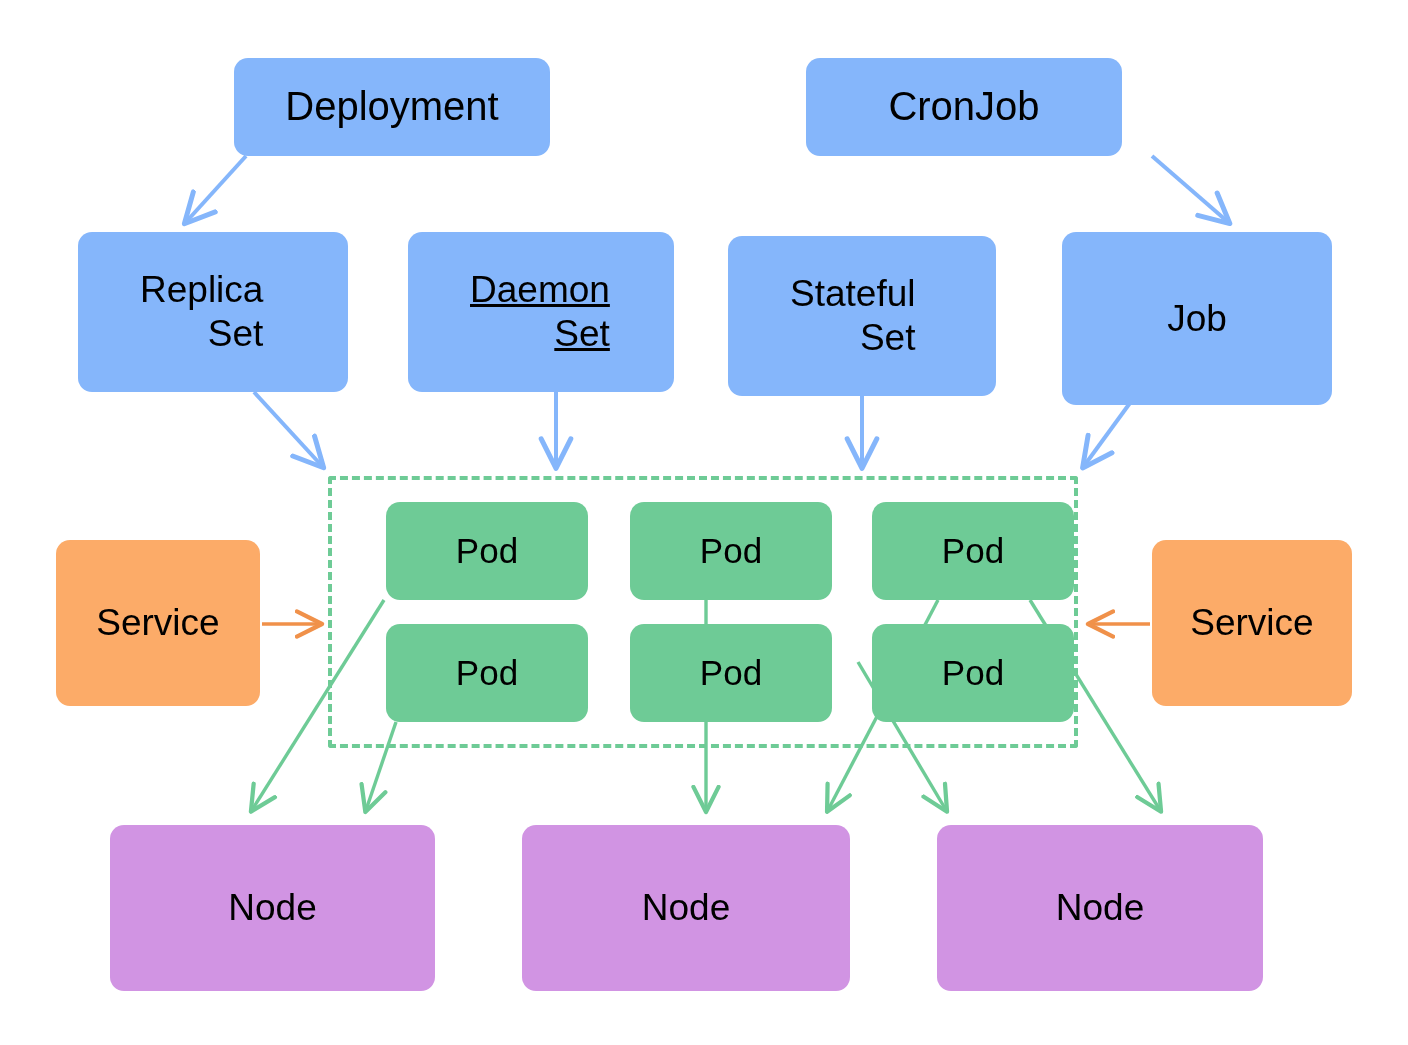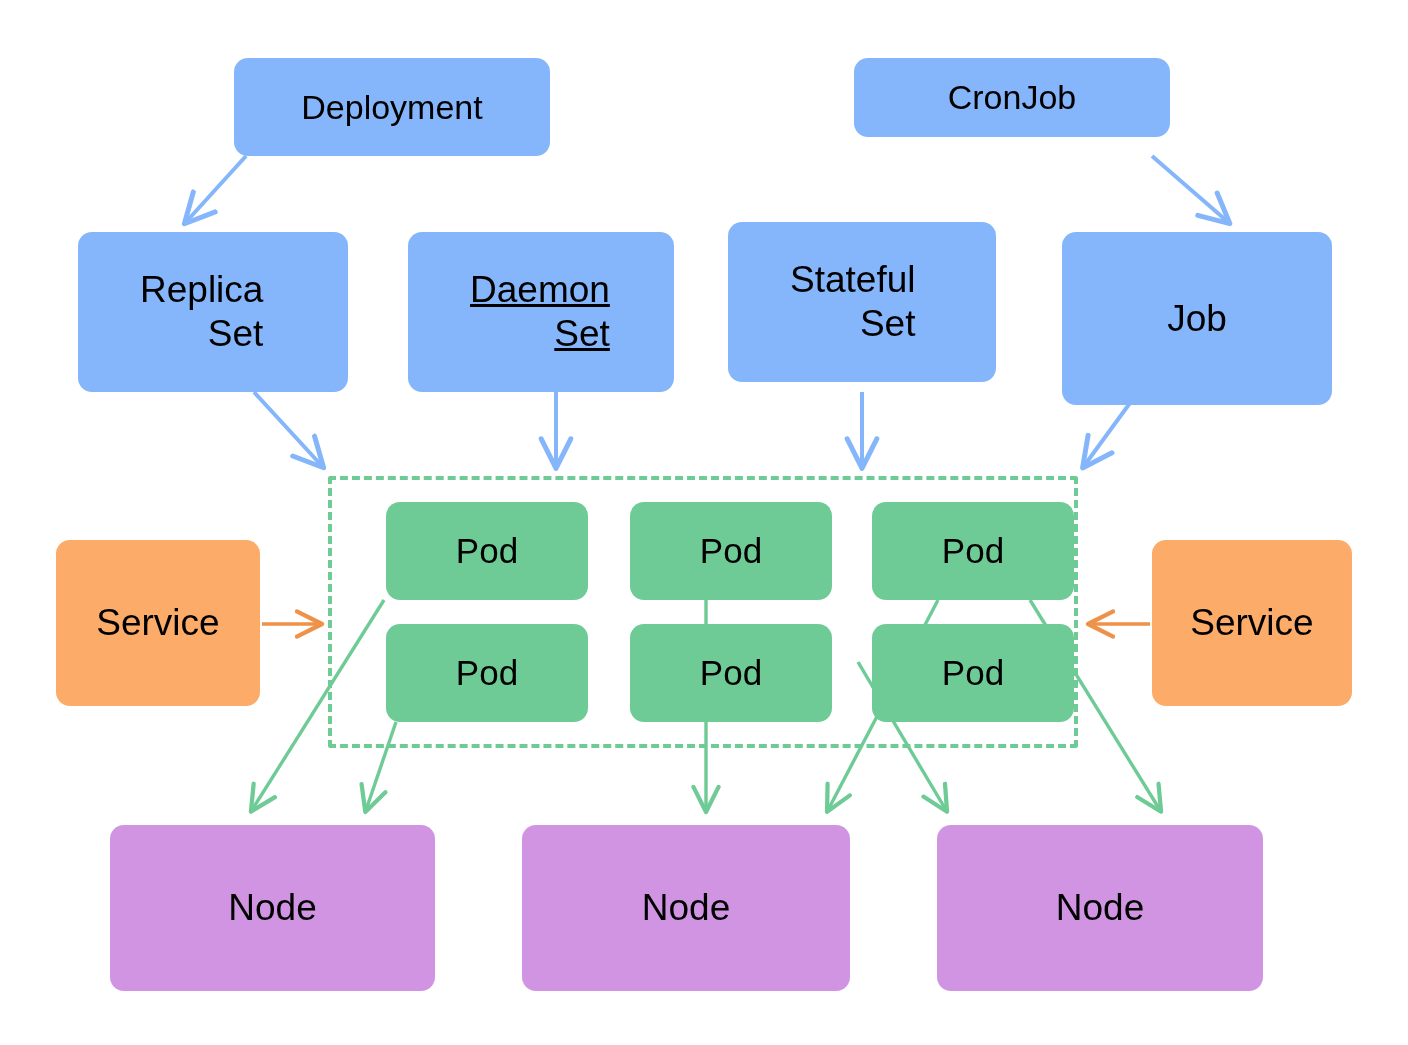--- a/index.html
+++ b/index.html
@@ -39,21 +39,21 @@
     z-index: 2;
   }
   .n-blue   { background: #85b6fb; }
   .n-green  { background: #6ecb96; margin-left: 26px; }
   .n-orange { background: #fcab68; }
   .n-purple { background: #d194e3; }
 
   .align-center { justify-content: center; text-align: center; }
   .align-left   { justify-content: flex-start; text-align: right; padding-left: 62px; }
 
-  .fs-lg { font-size: 34px; }
+  .fs-lg { font-size: 40px; }
   .fs-md { font-size: 37px; }
   .fs-sm { font-size: 35px; }
 
   .pod-group {
     position: absolute;
     box-sizing: border-box;
     border: 4px dashed #6ecb96;
     border-radius: 3px;
     background: transparent;
     z-index: 1;
@@ -119,27 +119,27 @@
       <line x1="858" y1="662" x2="946" y2="810" stroke="#6ecb96" stroke-width="3.4" marker-end="url(#ah-green)"></line>
     </g>
     <g>
       <line x1="1030" y1="600" x2="1160" y2="810" stroke="#6ecb96" stroke-width="3.4" marker-end="url(#ah-green)"></line>
     </g>
   </svg>
 
   <div class="pod-group" style="left: 328px; top: 476px; width: 750px; height: 272px; border-color: rgb(110, 203, 150);"></div>
 
   <div class="node-box n-blue align-center fs-lg" style="left: 234px; top: 58px; width: 316px; height: 98px; background: rgb(133, 182, 251);">Deployment</div>
-  <div class="node-box n-blue align-center fs-lg" style="left: 854px; top: 58px; width: 316px; height: 79px; background: rgb(133, 182, 251);">CronJob</div>
+  <div class="node-box n-blue align-center fs-lg" style="left: 806px; top: 58px; width: 316px; height: 98px; background: rgb(133, 182, 251);">CronJob</div>
 
   <div class="node-box n-blue align-left fs-md" style="left: 78px; top: 232px; width: 270px; height: 160px; background: rgb(133, 182, 251);">Replica
 Set</div>
   <div class="node-box n-blue align-left fs-md" style="left: 408px; top: 232px; width: 266px; height: 160px; background: rgb(133, 182, 251); text-decoration: underline;">Daemon
 Set</div>
-  <div class="node-box n-blue align-left fs-md" style="left: 728px; top: 222px; width: 268px; height: 160px; background: rgb(133, 182, 251);">Stateful
+  <div class="node-box n-blue align-left fs-md" style="left: 728px; top: 236px; width: 268px; height: 160px; background: rgb(133, 182, 251);">Stateful
 Set</div>
   <div class="node-box n-blue align-center fs-md" style="left: 1062px; top: 232px; width: 270px; height: 173px; background: rgb(133, 182, 251);">Job</div>
 
   <div class="node-box n-green align-center fs-sm" style="left: 360px; top: 502px; width: 202px; height: 98px; background: rgb(110, 203, 150);">Pod</div>
   <div class="node-box n-green align-center fs-sm" style="left: 604px; top: 502px; width: 202px; height: 98px; background: rgb(110, 203, 150);">Pod</div>
   <div class="node-box n-green align-center fs-sm" style="left: 846px; top: 502px; width: 202px; height: 98px; background: rgb(110, 203, 150);">Pod</div>
   <div class="node-box n-green align-center fs-sm" style="left: 360px; top: 624px; width: 202px; height: 98px; background: rgb(110, 203, 150);">Pod</div>
   <div class="node-box n-green align-center fs-sm" style="left: 604px; top: 624px; width: 202px; height: 98px; background: rgb(110, 203, 150);">Pod</div>
   <div class="node-box n-green align-center fs-sm" style="left: 846px; top: 624px; width: 202px; height: 98px; background: rgb(110, 203, 150);">Pod</div>
 

